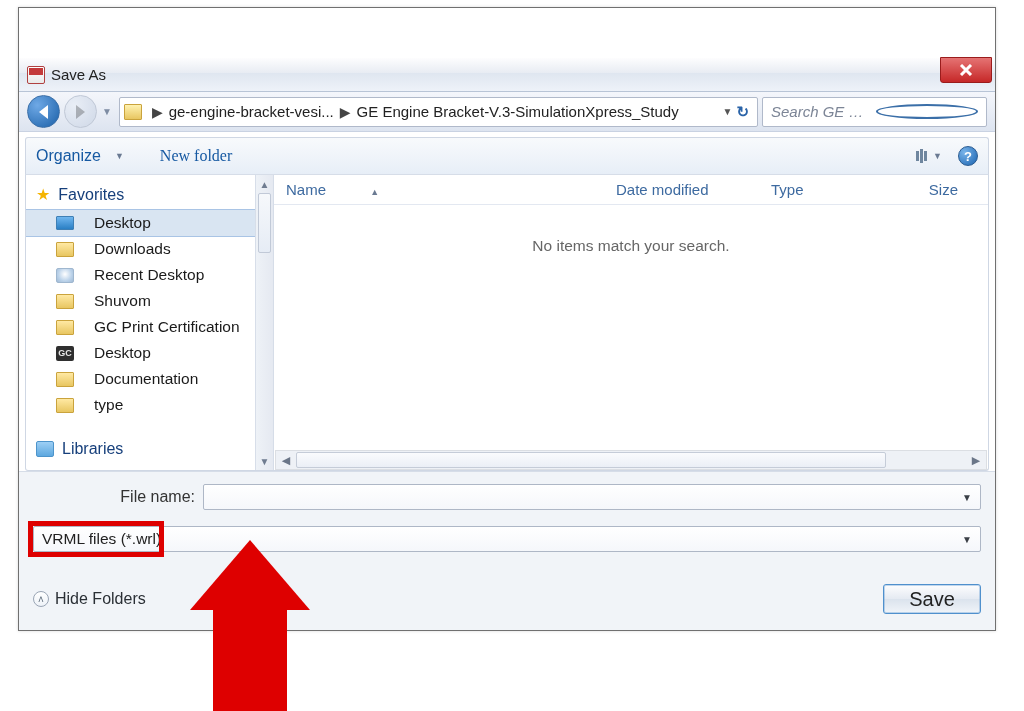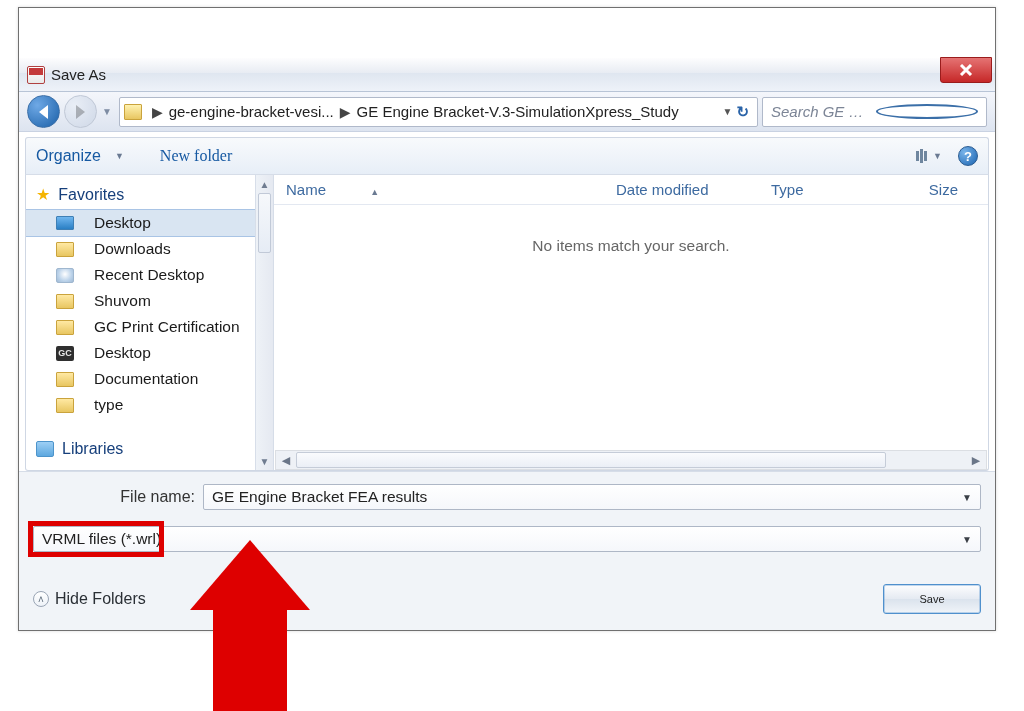--- a/index.html
+++ b/index.html
@@ -179,21 +179,21 @@
     border:5px solid #de0000;pointer-events:none;
   }
 
   .button-row{display:flex;align-items:center;margin-top:32px;}
   .hide-link{display:flex;align-items:center;gap:6px;font-size:16px;color:#2a2f35;}
   .hide-link .circ{width:16px;height:16px;border:1px solid #9aa5b5;border-radius:50%;display:flex;align-items:center;justify-content:center;font-size:10px;color:#5b6978;background:linear-gradient(#fff,#eef2f8);}
   .btns{margin-left:auto;display:flex;gap:14px;}
   .w7btn{
     min-width:98px;height:30px;border:1px solid #9ca9bb;border-radius:3px;
     background:linear-gradient(#fdfdfe,#e5eaf2 49%,#dbe3ed 51%,#f0f4f9);
-    font-size:11px;color:#222;display:flex;align-items:center;justify-content:center;
+    font-size:20px;color:#222;display:flex;align-items:center;justify-content:center;
   }
   .w7btn.primary{border-color:#4f90cd;box-shadow:0 0 0 1px rgba(79,144,205,.35) inset;}
 
   
   .red-arrow{
     position:absolute;left:185px;top:540px;width:130px;height:170px;
   }
   .red-arrow .head{
     width:0;height:0;border-left:60px solid transparent;border-right:60px solid transparent;
     border-bottom:70px solid #de0000;margin:0 auto;
@@ -343,21 +343,20 @@
         <div class="btn">▶</div>
       </div>
     </div>
   </div>
   </div>
 
   <div class="form-area">
     <div class="form-row">
       <label>File name:</label>
       <div class="combo">
-        <span>GE Engine Bracket FEA results</span>
         <span class="chev-d">▼</span>
       </div>
     </div>
     <div class="form-row">
       <div class="combo" style="position:relative;">
         <span>VRML files (*.wrl)</span>
         <span class="chev-d">▼</span>
         <span class="redbox"></span>
       </div>
     </div>

